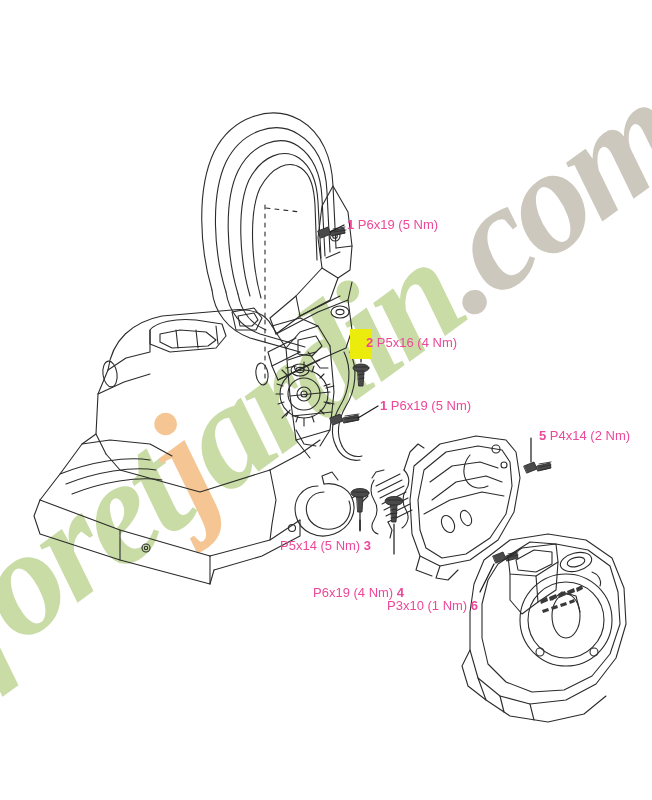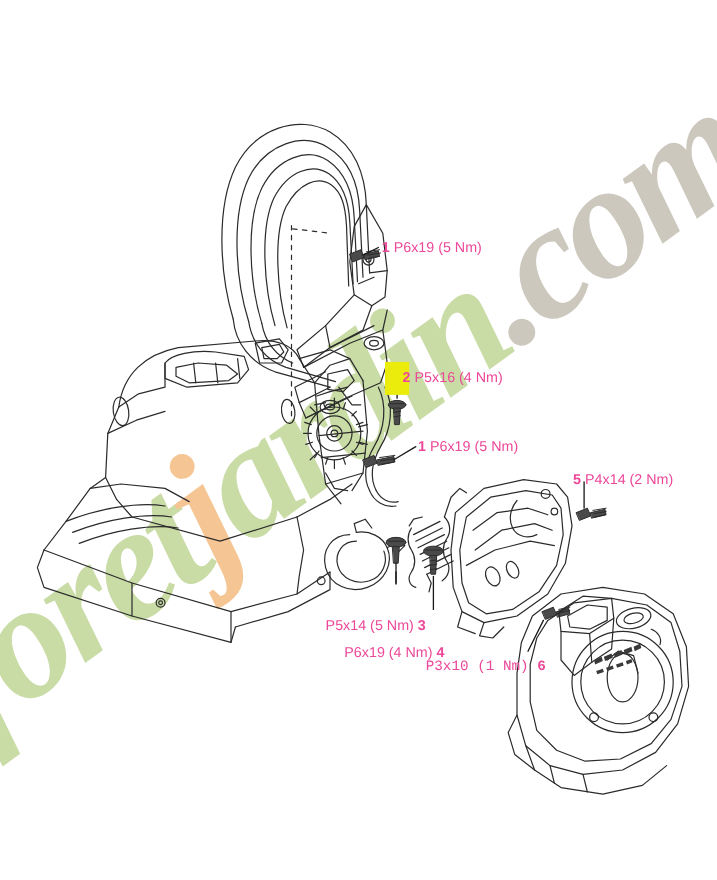--- a/index.html
+++ b/index.html
@@ -352,33 +352,33 @@
   <div class="callout" style="left:366px; top:335px;">
     <span class="num">2</span>
     <span class="spec">P5x16 (4 Nm)</span>
   </div>
 
   <div class="callout" style="left:380px; top:398px;">
     <span class="num">1</span>
     <span class="spec">P6x19 (5 Nm)</span>
   </div>
 
-  <div class="callout" style="left:521px; top:428px;">
+  <div class="callout" style="left:539px; top:428px;">
     <span class="num">5</span>
     <span class="spec">P4x14 (2 Nm)</span>
   </div>
 
-  <div class="callout" style="left:296px; top:538px;margin-top:23px;">
+  <div class="callout" style="left:280px; top:538px;">
     <span class="spec">P5x14 (5 Nm)</span>
     <span class="num">3</span>
   </div>
 
   <div class="callout" style="left:313px; top:585px;">
     <span class="spec">P6x19 (4 Nm)</span>
     <span class="num">4</span>
   </div>
 
-  <div class="callout" style="left:387px; top:598px;font-family:Liberation Mono, monospace;">
+  <div class="callout" style="left:387px; top:598px;">
     <span class="spec">P3x10 (1 Nm)</span>
     <span class="num">6</span>
   </div>
 
 </div>
 
 </body></html>

